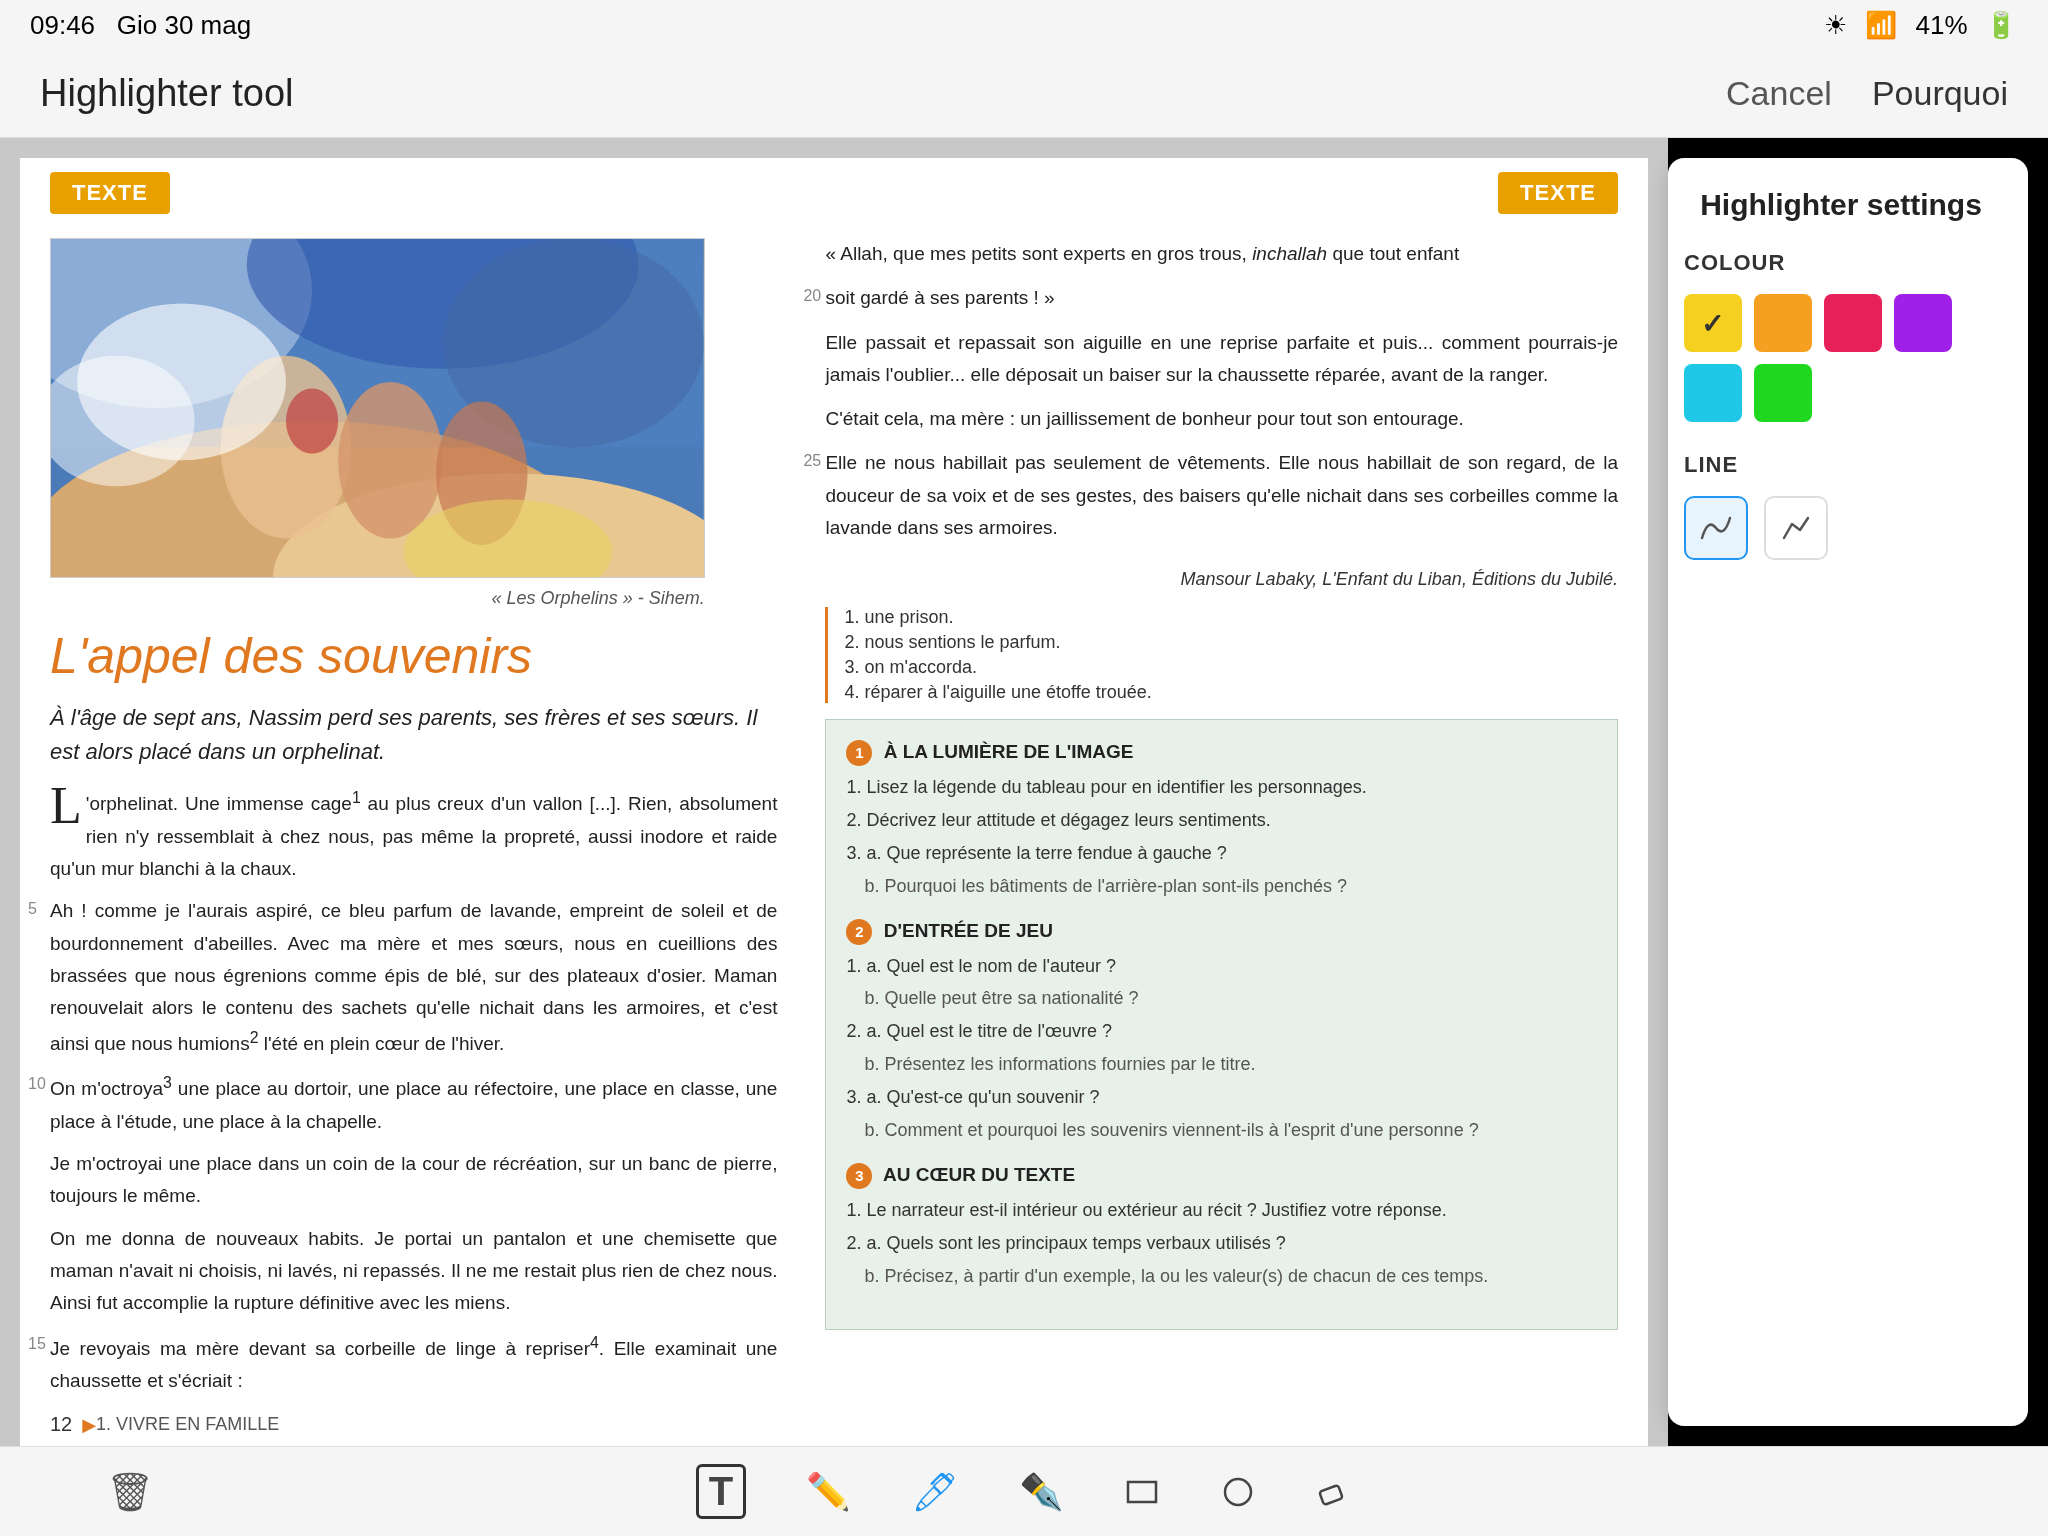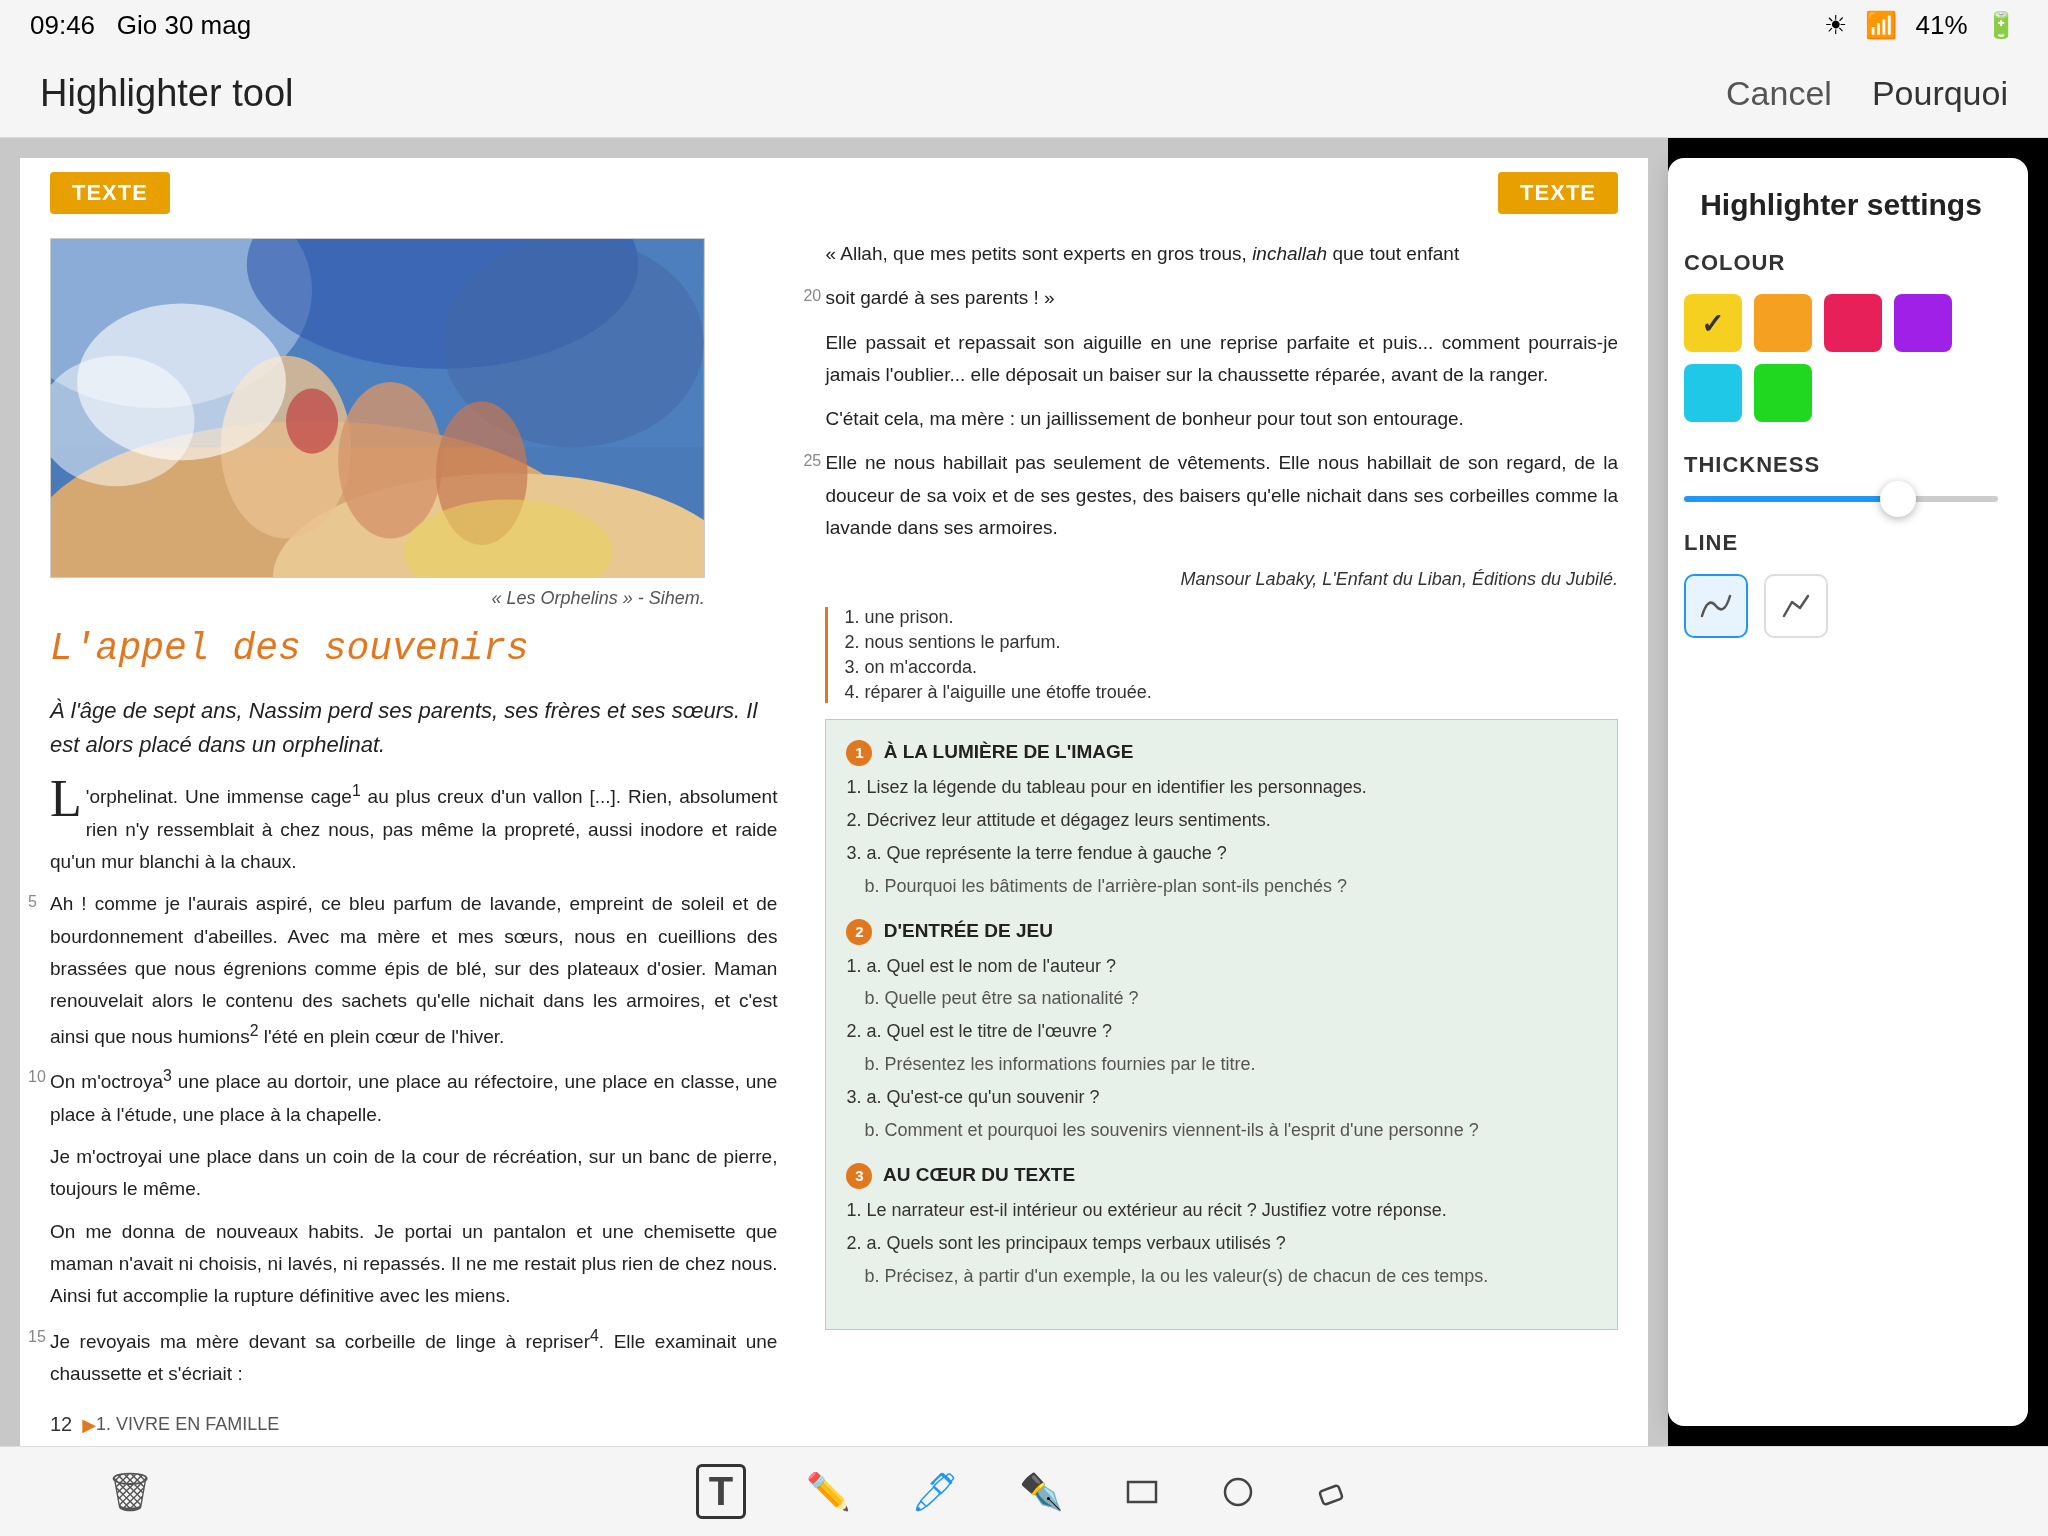--- a/index.html
+++ b/index.html
@@ -116,25 +116,25 @@
       font-size: 18px;
       color: #555;
       text-align: right;
       font-style: italic;
       margin-bottom: 18px;
       width: 90%;
     }
 
     
     .section-title {
-      font-size: 38px;
+      font-size: 50px;
       color: #e07820;
-      font-family: Liberation Mono, monospace;
+      font-family: Liberation Sans, sans-serif;
       font-style: italic;
-      margin-bottom: 24px;
+      margin-bottom: 16px;
     }
 
     .intro-text {
       font-size: 22px;
       line-height: 1.55;
       font-style: italic;
       color: #222;
       margin-bottom: 16px;
     }
 
@@ -587,26 +587,20 @@
     <div class="settings-section-label">COLOUR</div>
     <div class="color-swatches">
       <div class="color-swatch selected" style="background:#f5d020;"></div>
       <div class="color-swatch" style="background:#f5a020;"></div>
       <div class="color-swatch" style="background:#e8205a;"></div>
       <div class="color-swatch" style="background:#a020e8;"></div>
       <div class="color-swatch" style="background:#20c8e8;"></div>
       <div class="color-swatch" style="background:#20d820;"></div>
     </div>
 
-    <div class="thickness-section">
-      <div class="settings-section-label">THICKNESS</div>
-      <div class="thickness-slider-track">
-        <div class="thickness-slider-thumb"></div>
-      </div>
-    </div>
 
     <div class="line-section">
       <div class="settings-section-label">LINE</div>
       <div class="line-buttons">
         <div class="line-btn selected">
           <svg viewBox="0 0 36 36" fill="none" stroke="#555" stroke-width="2.5">
             <path d="M4 28 Q10 8 18 18 Q26 28 32 8" stroke-linecap="round"></path>
           </svg>
         </div>
         <div class="line-btn">

